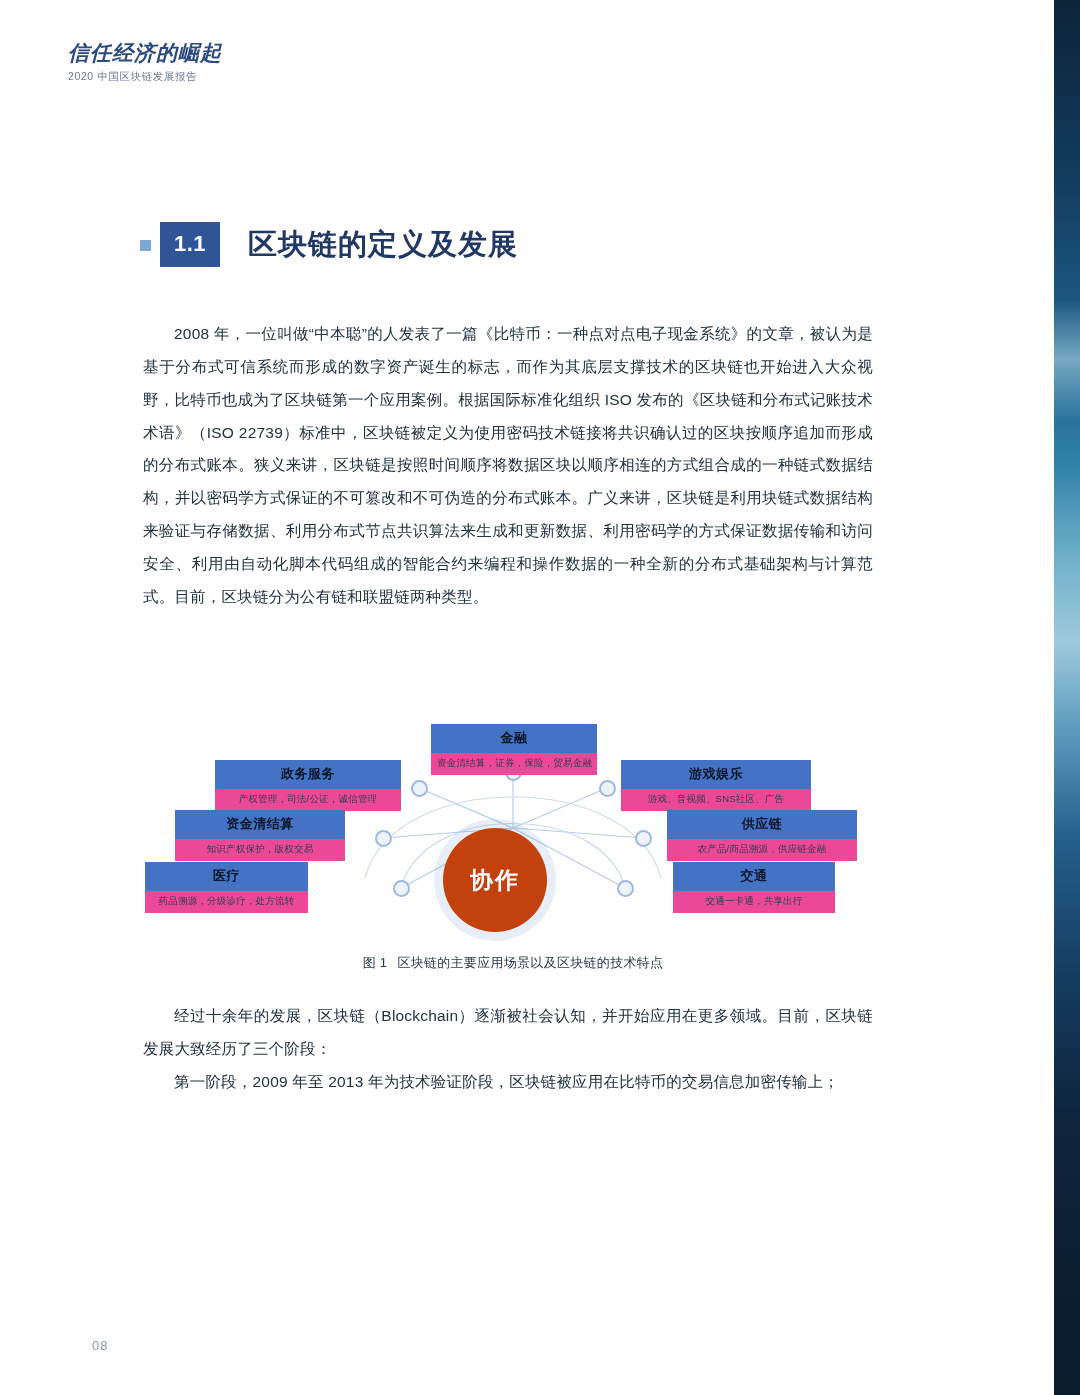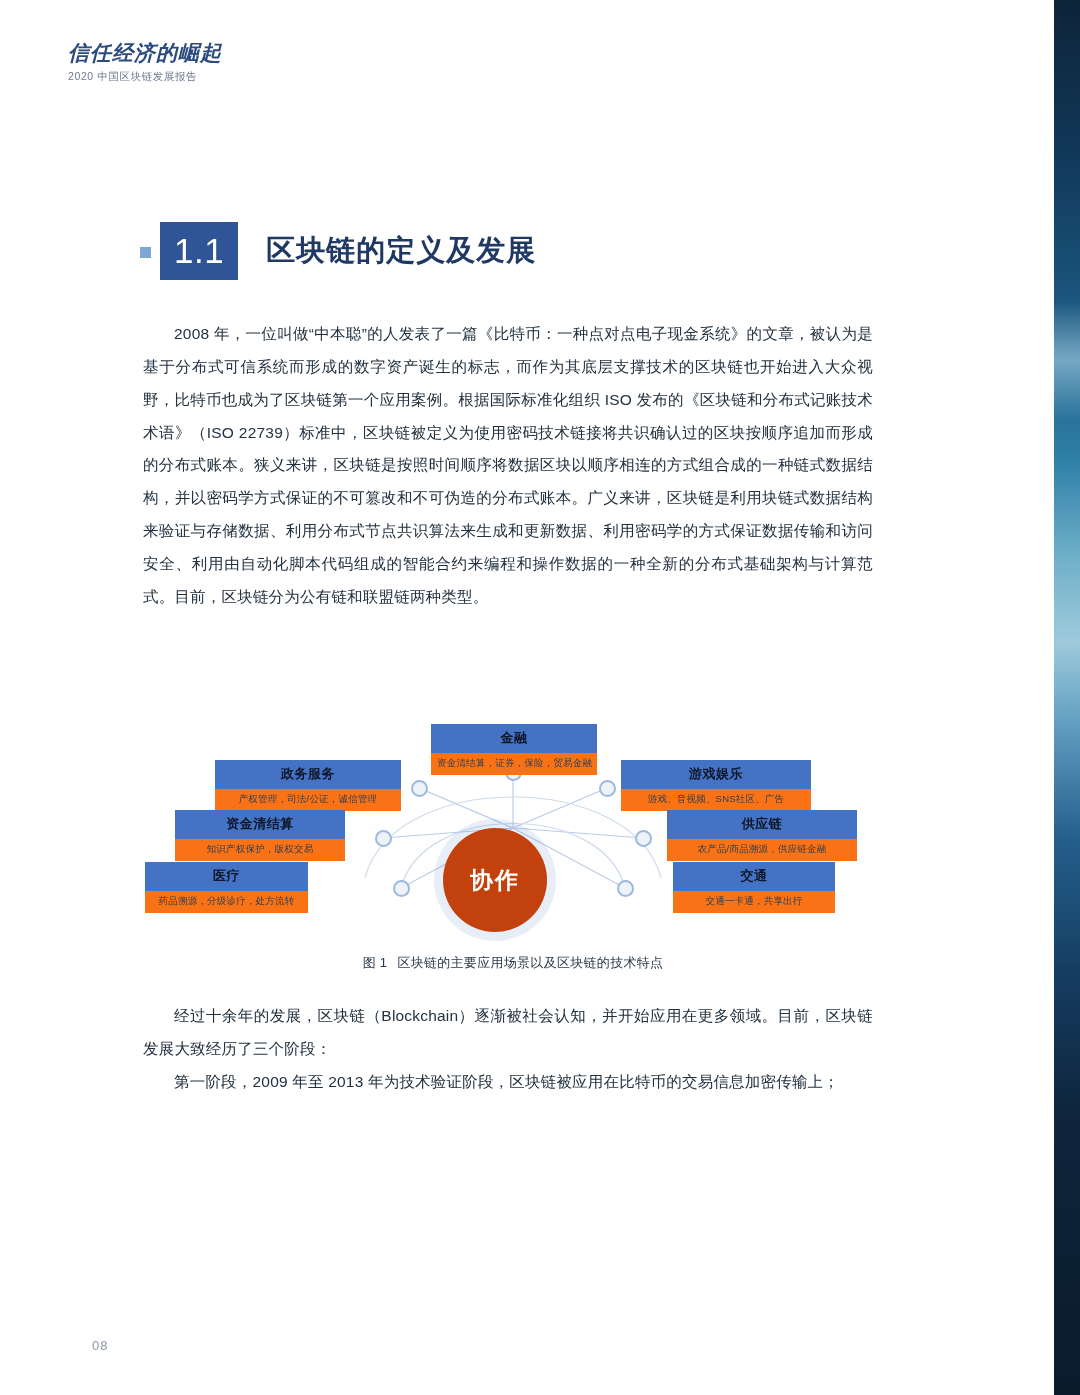--- a/index.html
+++ b/index.html
@@ -77,22 +77,22 @@
   .heading-tick {
     width: 11px;
     height: 11px;
     background: #7fa7d6;
     margin-right: 9px;
     margin-top: 2px;
   }
   .heading-num {
     background: #2f5597;
     color: #ffffff;
-    font-size: 35px;
-    font-weight: normal;
+    font-size: 22px;
+    font-weight: bold;
     line-height: 1;
     padding: 11px 14px 12px 14px;
     letter-spacing: .5px;
     font-family: "Liberation Sans", sans-serif;
   }
   .heading-text {
     margin-left: 28px;
     font-size: 29px;
     font-weight: bold;
     color: #1f3864;
@@ -146,21 +146,21 @@
   .node-title {
     background: #4472c4;
     color: #0f172a;
     font-size: 13px;
     font-weight: bold;
     text-align: center;
     padding: 5px 0 6px 0;
     letter-spacing: .5px;
   }
   .node-desc {
-    background: #f97316;
+    background: #ec4899;
     color: #2f3e52;
     font-size: 9.5px;
     text-align: center;
     padding: 4px 6px 5px 6px;
     letter-spacing: .2px;
     white-space: nowrap;
   }
 
   .center-circle {
     position: absolute;

